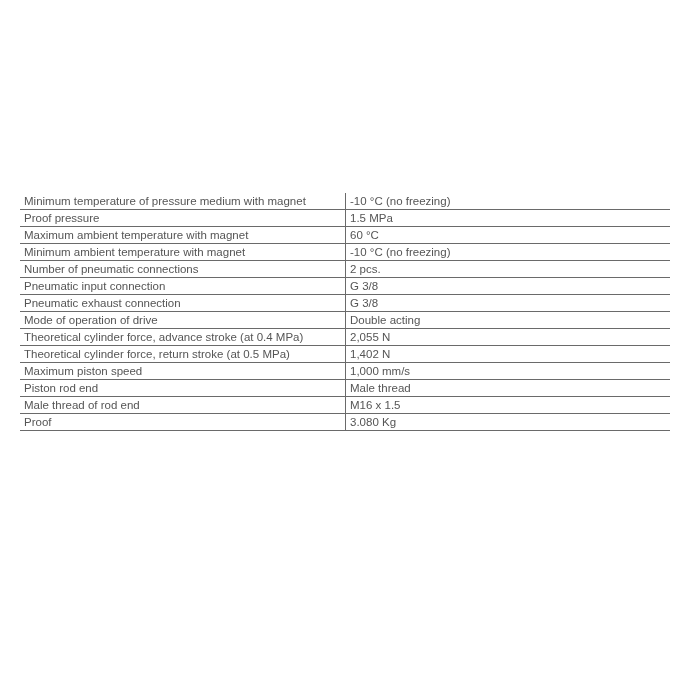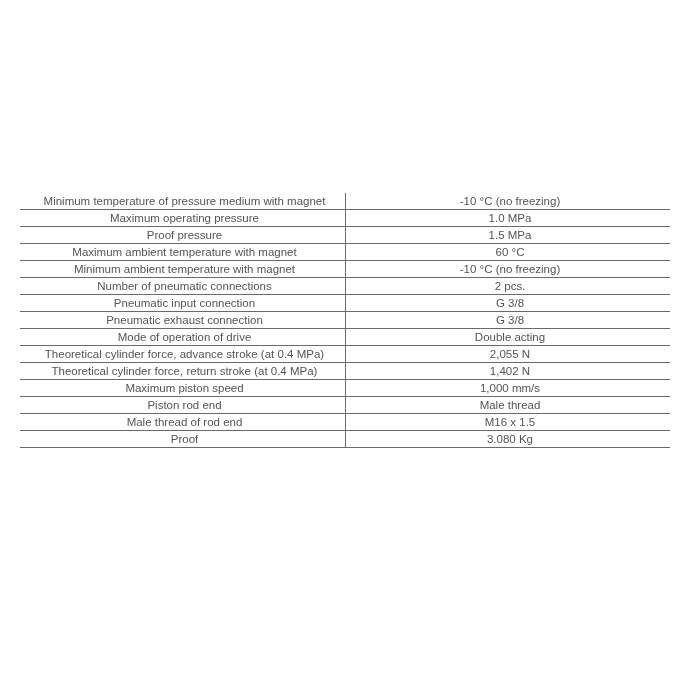--- a/index.html
+++ b/index.html
@@ -14,21 +14,20 @@
       overflow: hidden;
       font-family: "Liberation Sans", sans-serif;
     }
     .spec-table {
       position: absolute;
       left: 20px;
       top: 193px;
       width: 650px;
       border-collapse: collapse;
       table-layout: fixed;
-      text-align: center;
     }
     .spec-table td {
       height: 16px;
       padding: 0 0 0 4px;
       font-size: 11.5px;
       line-height: 16px;
       color: #555555;
       border-bottom: 1px solid #6a6a6a;
       white-space: nowrap;
       overflow: hidden;
@@ -43,24 +42,20 @@
     }
   </style>
 </head>
 <body>
 
 <table class="spec-table">
   <tbody>
     <tr>
       <td class="label">Minimum temperature of pressure medium with magnet</td>
       <td class="value">-10 °C (no freezing)</td>
-    </tr>
-    <tr>
-      <td class="label">Maximum operating pressure</td>
-      <td class="value">1.0 MPa</td>
     </tr>
     <tr>
       <td class="label">Proof pressure</td>
       <td class="value">1.5 MPa</td>
     </tr>
     <tr>
       <td class="label">Maximum ambient temperature with magnet</td>
       <td class="value">60 °C</td>
     </tr>
     <tr>
@@ -81,21 +76,21 @@
     </tr>
     <tr>
       <td class="label">Mode of operation of drive</td>
       <td class="value">Double acting</td>
     </tr>
     <tr>
       <td class="label">Theoretical cylinder force, advance stroke (at 0.4 MPa)</td>
       <td class="value">2,055 N</td>
     </tr>
     <tr>
-      <td class="label">Theoretical cylinder force, return stroke (at 0.4 MPa)</td>
+      <td class="label">Theoretical cylinder force, return stroke (at 0.5 MPa)</td>
       <td class="value">1,402 N</td>
     </tr>
     <tr>
       <td class="label">Maximum piston speed</td>
       <td class="value">1,000 mm/s</td>
     </tr>
     <tr>
       <td class="label">Piston rod end</td>
       <td class="value">Male thread</td>
     </tr>

